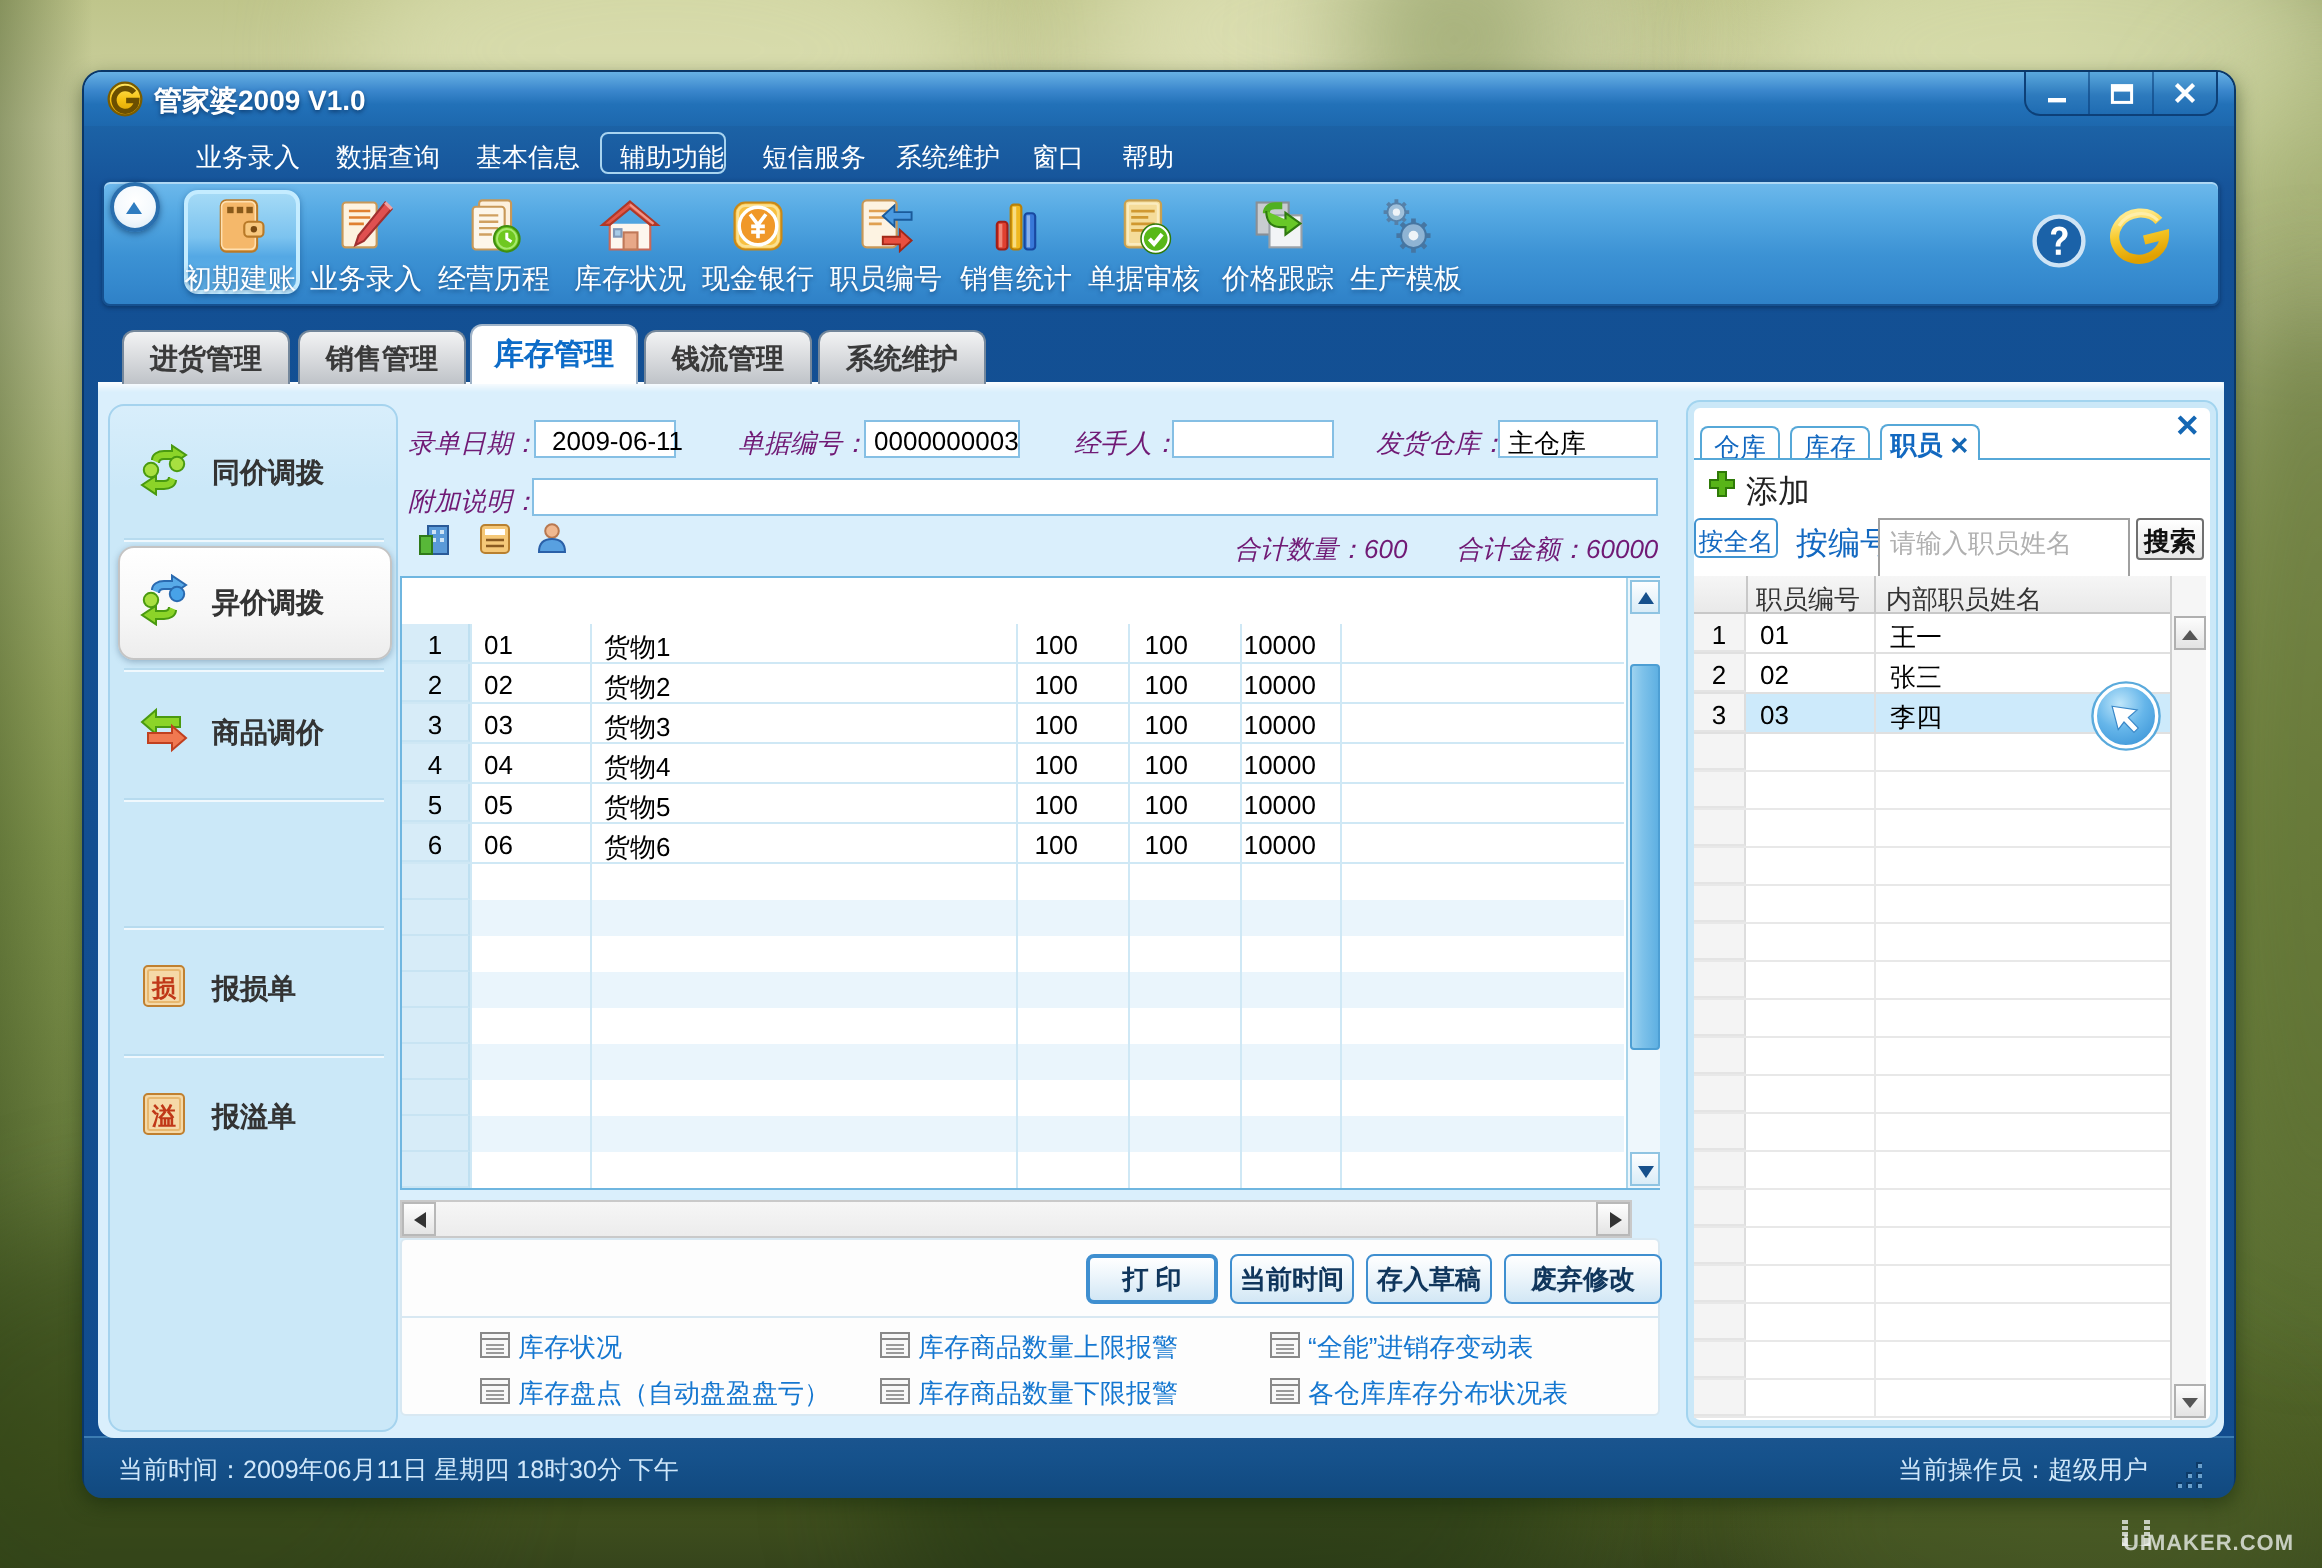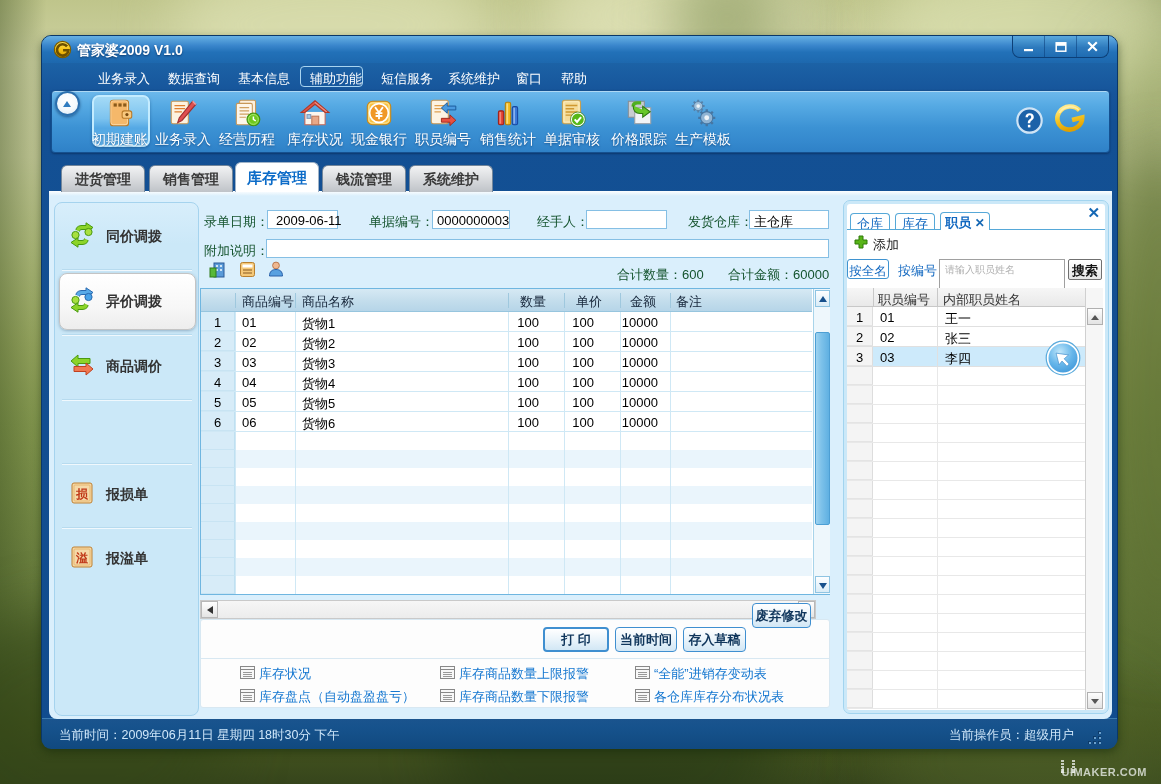--- a/index.html
+++ b/index.html
@@ -43,21 +43,21 @@
   background:linear-gradient(180deg,#f2f3f4 0%, #d9dbde 50%, #bfc3c8 100%); color:#3a3a3a; font-size:14px; font-weight:bold; text-align:center; line-height:27px; z-index:2; }
 #ptab-active { position:absolute; left:193px; top:126px; height:30px; width:84px; border:1px solid #9fb3c8; border-bottom:none; border-radius:6px 6px 0 0; background:#fff; color:#0d6cc8; font-size:15px; font-weight:bold; text-align:center; line-height:29px; z-index:3; }
 #content { position:absolute; left:7px; top:155px; width:1063px; height:528px; background:#daeffc; border-radius:0 0 8px 8px; z-index:1; }
 #content:before { content:""; position:absolute; left:0; top:0; width:100%; height:5px; background:linear-gradient(180deg,rgba(255,255,255,0.95) 0%, rgba(255,255,255,0) 100%); border-radius:0 2px 0 0; }
 #sidebar { position:absolute; left:5px; top:11px; width:145px; height:514px; background:linear-gradient(180deg,#d8eefb 0%, #cbe8f8 8%, #cbe8f8 100%); border:1px solid #a5d3ee; border-radius:8px; }
 .snav { position:absolute; left:0; width:100%; height:56px; }
 .snav .sico { position:absolute; left:14px; top:14px; width:26px; height:26px; }
 .snav .stxt { position:absolute; left:51px; top:20px; font-size:14px; font-weight:bold; color:#333; }
 .ssep { position:absolute; left:7px; width:130px; height:1px; background:#b7dbef; box-shadow:0 1px 0 rgba(255,255,255,0.7); }
 #snav-active { position:absolute; left:4px; top:70px; width:137px; height:57px; background:linear-gradient(180deg,#ffffff 0%, #f7f7f7 60%, #ededed 100%); border:1px solid #c4c4c4; border-radius:8px; box-shadow:0 1px 3px rgba(80,110,140,0.45); }
-.flabel { position:absolute; font-size:13px; color:#14532d; white-space:nowrap; }
+.flabel { position:absolute; font-size:13px; color:#701a75; white-space:nowrap;font-style:italic; }
 .finput { position:absolute; height:19px; background:#fff; border:1px solid #85bfe4; font-size:13px; color:#000; padding:2px 4px 0; white-space:nowrap; }
 #grid { position:absolute; left:151px; top:97px; width:630px; height:307px; background:#fff; border:1px solid #6fb6e0; }
 #grid-header { position:absolute; left:0; top:0; width:611px; height:23px; background:linear-gradient(180deg,#d6e9f4 0%, #c3ddEC 55%, #b6d5e8 100%); border-bottom:1px solid #97c5de; font-size:13px; color:#16263a; }
 .gh { position:absolute; top:4px; white-space:nowrap; }
 .ghl { position:absolute; top:4px; width:1px; height:15px; background:#9fc8de; }
 .grow { position:absolute; left:0; width:611px; height:20px; font-size:13px; color:#000; }
 .gnum { position:absolute; left:0; top:0; width:34px; height:100%; background:#d7ecf8; border-right:1px solid #bfe0f1; border-bottom:1px solid #c8e4f3; text-align:center; padding-top:3px; }
 .gcell { position:absolute; top:3px; white-space:nowrap; }
 .gline { border-bottom:1px solid #cfe8f5; }
 .gvln { position:absolute; top:0; width:1px; height:100%; background:#cfe8f5; }
@@ -70,21 +70,21 @@
 #btnpanel { position:absolute; left:151px; top:428px; width:630px; height:89px; background:#fdfdfd; border:1px solid #d8e8f2; border-radius:3px; }
 .abtn { position:absolute; height:25px; background:linear-gradient(180deg,#ffffff 0%, #ecf5fb 45%, #d2e7f5 100%); border:1px solid #3f8fd0; border-radius:4px; font-size:13px; font-weight:bold; color:#10365c; text-align:center; line-height:23px; }
 .link { position:absolute; font-size:13px; color:#1577d0; white-space:nowrap; }
 .licon { position:absolute; width:15px; height:13px; border:1px solid #888; background:#f8f8f8; }
 .licon:before { content:""; position:absolute; left:0; top:2px; width:100%; height:1px; background:#888; }
 .licon:after { content:""; position:absolute; left:2px; top:5px; width:9px; height:6px; background:repeating-linear-gradient(180deg,#999 0 1px, transparent 1px 2px); }
 #rpanel { position:absolute; left:795px; top:10px; width:264px; height:512px; background:#fff; border:3px solid #cbe8f8; outline:1px solid #a2d4ef; border-radius:6px; }
 .rtab { position:absolute; top:9px; height:16px; background:#fff; border:1px solid #56a8d8; border-bottom:none; border-radius:4px 4px 0 0; color:#1268c0; font-size:13px; text-align:center; padding-top:1px; }
 #rtabline { position:absolute; left:0; top:25px; width:258px; height:1px; background:#56a8d8; }
 #rclose { position:absolute; right:5px; top:-4px; color:#1467b4; font-size:15px; font-weight:bold; }
-.rlbl { position:absolute; font-size:13px; color:#222; white-space:nowrap; }
+.rlbl { position:absolute; font-size:16px; color:#222; white-space:nowrap; }
 #rhead { position:absolute; left:0px; top:84px; width:238px; height:19px; background:linear-gradient(180deg,#f6f6f6,#e9e9e9); border-bottom:1px solid #c8c8c8; font-size:13px; color:#333; }
 .rrow { position:absolute; left:0px; width:238px; height:20px; font-size:13px; color:#000; }
 .rnum { position:absolute; left:0; top:0; width:26px; height:100%; background:#f4f4f4; border-right:1px solid #ddd; border-bottom:1px solid #e4e4e4; text-align:center; padding-top:3px; }
 #rvscroll { position:absolute; left:238px; top:84px; width:18px; height:422px; background:#f6f6f6; border-left:1px solid #d0d0d0; }
 .rarr { position:absolute; left:1px; width:16px; height:17px; background:linear-gradient(180deg,#fdfdfd,#e3e3e3); border:1px solid #b0b0b0; }
 #statusbar { position:absolute; left:0; top:682px; width:100%; height:31px; background:linear-gradient(180deg,#1a548e 0%, #16528c 30%, #11497f 100%); border-radius:0 0 9px 9px; border-top:1px solid #3c7cb2; color:#cfe7fa; font-size:12.5px; }
 #watermark { position:absolute; right:14px; bottom:6px; color:rgba(236,239,236,0.78); font-size:11px; font-weight:bold; letter-spacing:0.5px; }
 #wmico { position:absolute; right:86px; bottom:11px; width:14px; height:13px; }
 </style>
 </head>
@@ -350,34 +350,20 @@
         <rect x="3.5" y="3.5" width="10" height="3" fill="#fff"></rect>
         <path d="M4 9 h9 M4 12 h9" stroke="#8a5a20" stroke-width="1.2"></path>
       </svg>
     <svg style="position:absolute;left:218px;top:69px" width="18" height="18" viewBox="0 0 18 18">
         <circle cx="9" cy="5.5" r="3.4" fill="#f0b890" stroke="#b87850"></circle>
         <path d="M2.5 16 C2.5 11.5 5 9.5 9 9.5 C13 9.5 15.5 11.5 15.5 16 Z" fill="#58a0e0" stroke="#2a60a8"></path>
       </svg>
     <span class="flabel" style="left:568px;top:75px">合计数量：600</span>
     <span class="flabel" style="left:679px;top:75px">合计金额：60000</span>
     <div id="grid">
-      <div id="grid-header">
-        <span class="gh" style="left:41px">商品编号</span>
-        <span class="gh" style="left:101px">商品名称</span>
-        <span class="gh" style="left:319px">数量</span>
-        <span class="gh" style="left:375px">单价</span>
-        <span class="gh" style="left:429px">金额</span>
-        <span class="gh" style="left:475px">备注</span>
-        <div class="ghl" style="left:34px"></div>
-        <div class="ghl" style="left:94px"></div>
-        <div class="ghl" style="left:307px"></div>
-        <div class="ghl" style="left:363px"></div>
-        <div class="ghl" style="left:419px"></div>
-        <div class="ghl" style="left:469px"></div>
-      </div>
       <div class="grow gline" style="top:23px">
           <span class="gnum">1</span>
           <span class="gcell" style="left:41px">01</span>
           <span class="gcell" style="left:101px">货物1</span>
           <span class="gcell" style="left:310px;width:28px;text-align:right">100</span>
           <span class="gcell" style="left:365px;width:28px;text-align:right">100</span>
           <span class="gcell" style="left:417px;width:40px;text-align:right">10000</span>
         </div>
       <div class="grow gline" style="top:43px">
           <span class="gnum">2</span>
@@ -467,21 +453,21 @@
           <div class="tri" style="left:5px;top:4px;border-top:4.5px solid transparent;border-bottom:4.5px solid transparent;border-right:6px solid #333"></div>
         </div>
       <div class="sbtn" style="right:0">
           <div class="tri" style="left:6px;top:4px;border-top:4.5px solid transparent;border-bottom:4.5px solid transparent;border-left:6px solid #333"></div>
         </div>
     </div>
     <div id="btnpanel"></div>
     <div class="abtn" style="left:494px;top:436px;width:66px;border-width:2px;line-height:21px">打 印</div>
     <div class="abtn" style="left:566px;top:436px;width:62px">当前时间</div>
     <div class="abtn" style="left:634px;top:436px;width:63px">存入草稿</div>
-    <div class="abtn" style="left:703px;top:412px;width:59px">废弃修改</div>
+    <div class="abtn" style="left:703px;top:436px;width:79px">废弃修改</div>
     <div style="position:absolute;left:152px;top:467px;width:628px;height:1px;background:#d8e8f2"></div>
     <div class="licon" style="left:191px;top:475px"></div>
       <span class="link" style="left:210px;top:474px">库存状况</span>
     <div class="licon" style="left:391px;top:475px"></div>
       <span class="link" style="left:410px;top:474px">库存商品数量上限报警</span>
     <div class="licon" style="left:586px;top:475px"></div>
       <span class="link" style="left:605px;top:474px">“全能”进销存变动表</span>
     <div class="licon" style="left:191px;top:498px"></div>
       <span class="link" style="left:210px;top:497px">库存盘点（自动盘盈盘亏）</span>
     <div class="licon" style="left:391px;top:498px"></div>
@@ -493,21 +479,21 @@
       <div class="rtab" style="left:3px;width:40px">仓库</div>
       <div class="rtab" style="left:48px;width:40px">库存</div>
       <div class="rtab" style="left:93px;width:50px;top:8px;height:18px;z-index:2;background:#fff;font-weight:bold">职员<span style="color:#1467b4;font-weight:bold;font-size:12px"> ✕</span></div>
       <div id="rtabline"></div>
       <svg style="position:absolute;left:7px;top:31px" width="14" height="14" viewBox="0 0 14 14">
           <path d="M5 1 h4 v4 h4 v4 h-4 v4 h-4 v-4 h-4 v-4 h4 Z" fill="#58b418" stroke="#2f7a08"></path>
         </svg>
       <span class="rlbl" style="left:26px;top:32px">添加</span>
       <div style="position:absolute;left:0px;top:55px;width:42px;height:20px;border:1px solid #3f93d0;border-radius:3px;color:#1268c0;font-size:12.5px;text-align:center;padding-top:3px">按全名</div>
       <span class="rlbl" style="left:51px;top:58px;color:#1268c0">按编号</span>
-      <div style="position:absolute;left:92px;top:55px;width:126px;height:31px;border:1px solid #a0a0a0;background:#fff;color:#b0b0b0;font-size:10px;padding:3px 0 0 5px">请输入职员姓名</div>
+      <div style="position:absolute;left:92px;top:55px;width:126px;height:31px;border:1px solid #a0a0a0;background:#fff;color:#b0b0b0;font-size:13px;padding:3px 0 0 5px">请输入职员姓名</div>
       <div style="position:absolute;left:221px;top:55px;width:34px;height:21px;border:1px solid #707070;border-radius:2px;background:linear-gradient(180deg,#fff,#e6e6e6);color:#111;font-size:13px;font-weight:bold;text-align:center;padding-top:2px">搜索</div>
       <div id="rhead">
           <span style="position:absolute;left:31px;top:3px">职员编号</span>
           <span style="position:absolute;left:96px;top:3px">内部职员姓名</span>
           <div style="position:absolute;left:26px;top:0;width:1px;height:100%;background:#c8c8c8"></div>
           <div style="position:absolute;left:90px;top:0;width:1px;height:100%;background:#c8c8c8"></div>
         </div>
       <div class="rrow" style="top:103px;border-bottom:1px solid #e0e0e0;">
           <span class="rnum">1</span>
           <span style="position:absolute;left:33px;top:3px">01</span>

